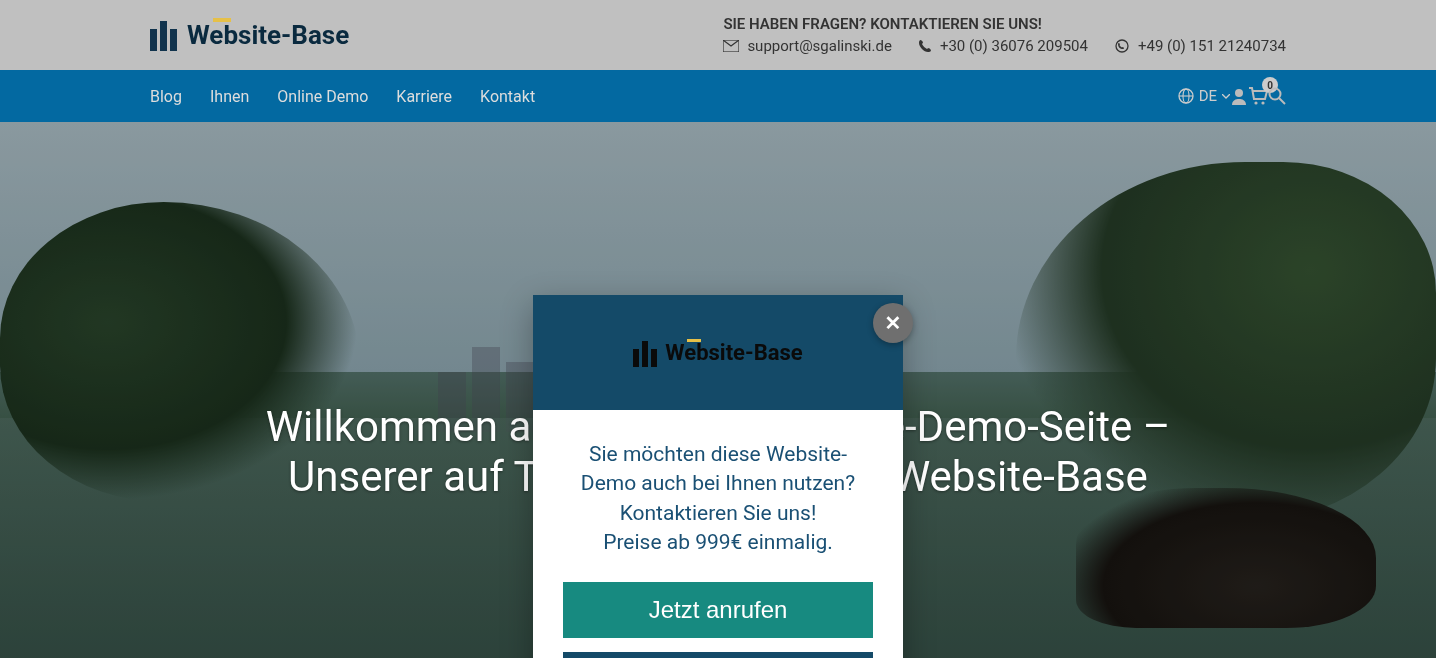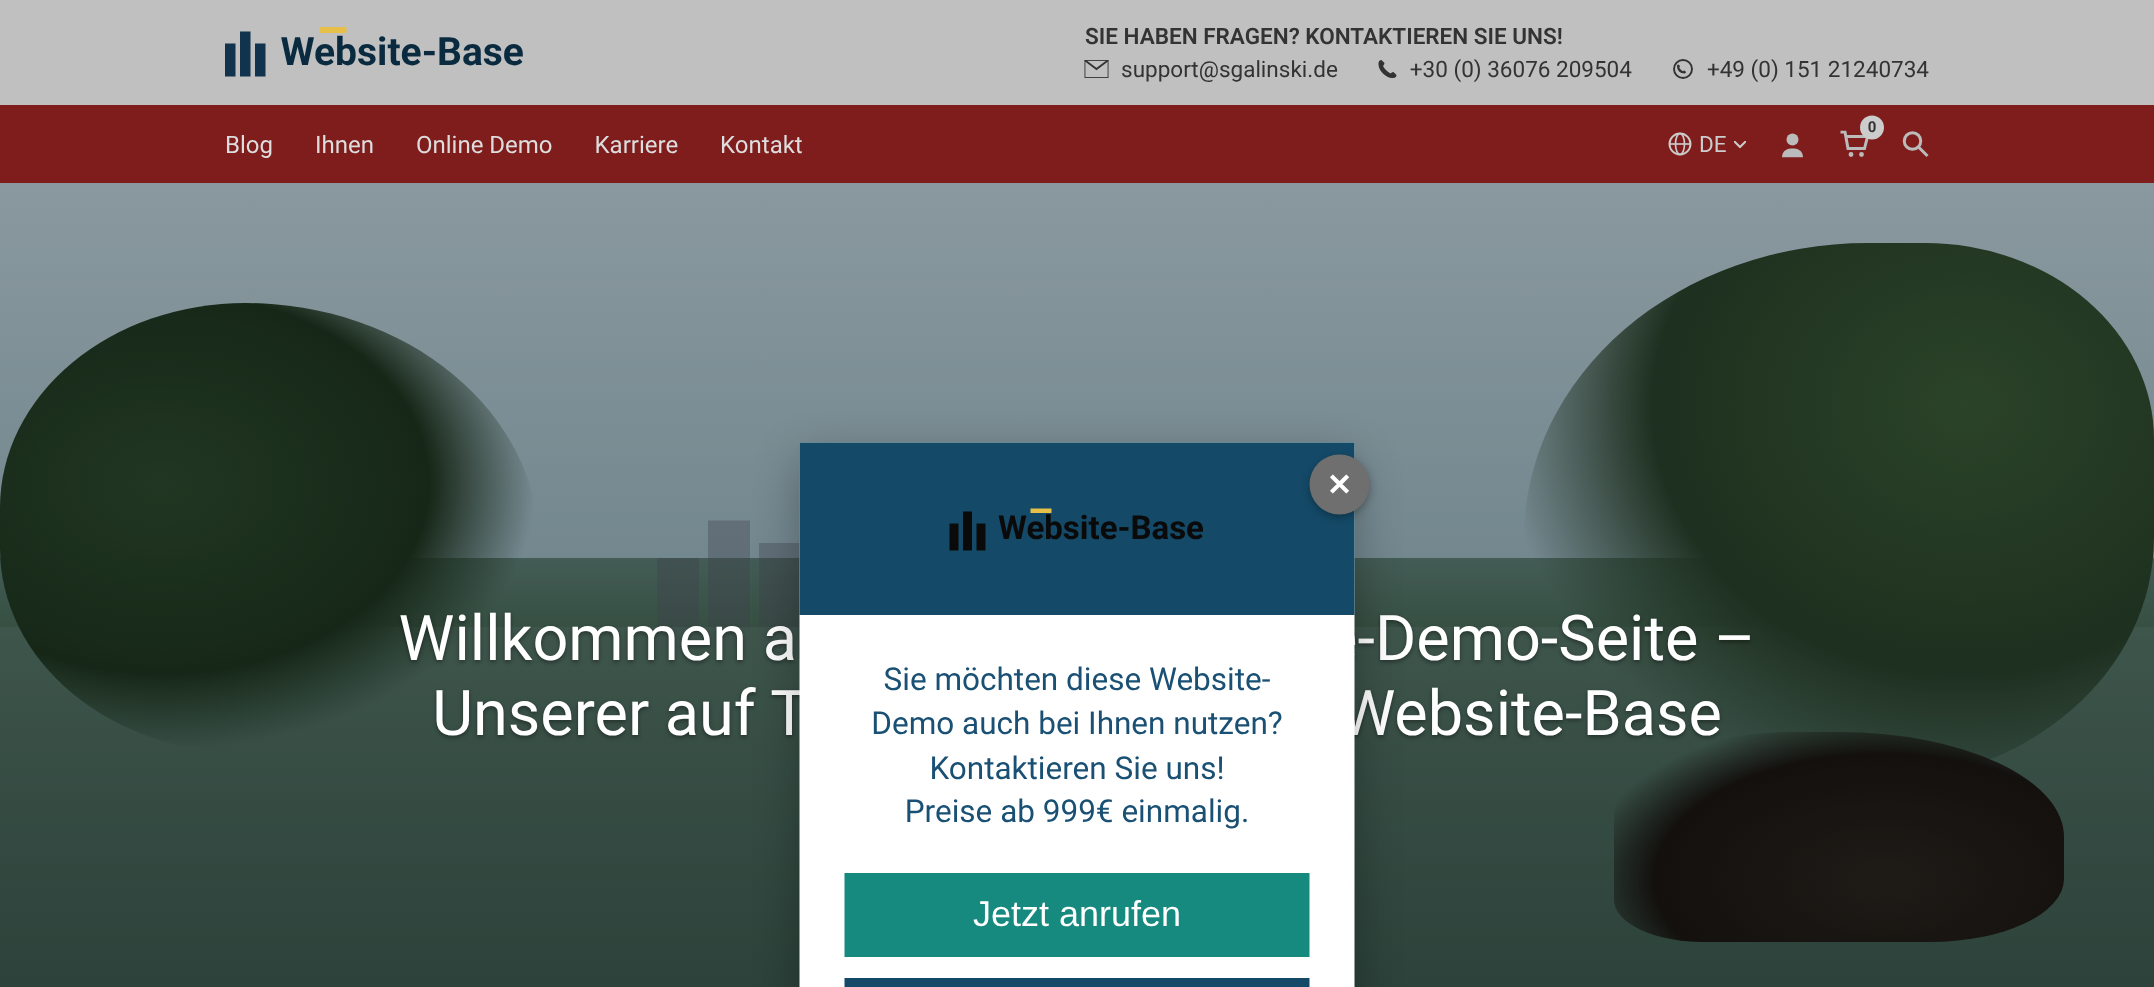--- a/index.html
+++ b/index.html
@@ -12,24 +12,24 @@
 .logo-bars span:nth-child(1){ height: 22px; }
 .logo-bars span:nth-child(2){ height: 30px; }
 .logo-bars span:nth-child(3){ height: 22px; }
 .logo-text { font-size: 26px; font-weight: 700; color: #0a2a3f; position: relative; }
 .logo-text .accent { position: absolute; top: -2px; left: 26px; width: 18px; height: 4px; background: #e6c048; }
 .contact-block { text-align: left; color: #333; font-size: 15px; }
 .contact-title { font-weight: 600; margin-bottom: 4px; }
 .contact-row { display: flex; align-items: center; gap: 26px; }
 .contact-item { display: flex; align-items: center; gap: 8px; }
 
-.nav-bar { background: #7f1d1d; height: 52px; display: flex; align-items: center; padding: 0 150px; justify-content: space-between; }
+.nav-bar { background: #0369a1; height: 52px; display: flex; align-items: center; padding: 0 150px; justify-content: space-between; }
 .nav-left { display: flex; gap: 28px; }
 .nav-item { color: #ddd; font-size: 16px; cursor: pointer; }
-.nav-right { display: flex; align-items: center; gap: 22px; color: #ccc; }
+.nav-right { display: flex; align-items: center; color: #ccc; }
 .lang { display: flex; align-items: center; gap: 5px; cursor: pointer; font-size: 15px; }
 .nav-icon { cursor: pointer; position: relative; }
 .cart-badge { position: absolute; top: -10px; right: -10px; background: #ccc; color: #333; width: 16px; height: 16px; border-radius: 50%; font-size: 10px; display: flex; align-items: center; justify-content: center; font-weight: 700; }
 
 .hero { position: relative; height: 536px; background: linear-gradient(to bottom, #a8bfc8 0%, #7a9ba5 30%, #4a6b5a 55%, #3a5548 100%); overflow: hidden; }
 .sky { position: absolute; top:0; left:0; right:0; height: 250px; background: linear-gradient(to bottom, #b8ccd4, #9ab5bf); }
 .trees-left { position: absolute; left: 0; top: 80px; width: 360px; height: 300px; background: radial-gradient(ellipse at 30% 40%, #2d4a2f 0%, #1e3520 50%, transparent 70%); border-radius: 50% 60% 40% 50%; }
 .trees-right { position: absolute; right: 0; top: 40px; width: 420px; height: 360px; background: radial-gradient(ellipse at 70% 30%, #3a5a36 0%, #28402a 50%, transparent 75%); border-radius: 60% 40% 50% 50%; }
 .buildings { position: absolute; top: 190px; left: 50%; transform: translateX(-50%); width: 560px; height: 120px; display: flex; align-items: flex-end; gap: 6px; opacity: 0.35; }
 .buildings div { background: #556; width: 28px; }

